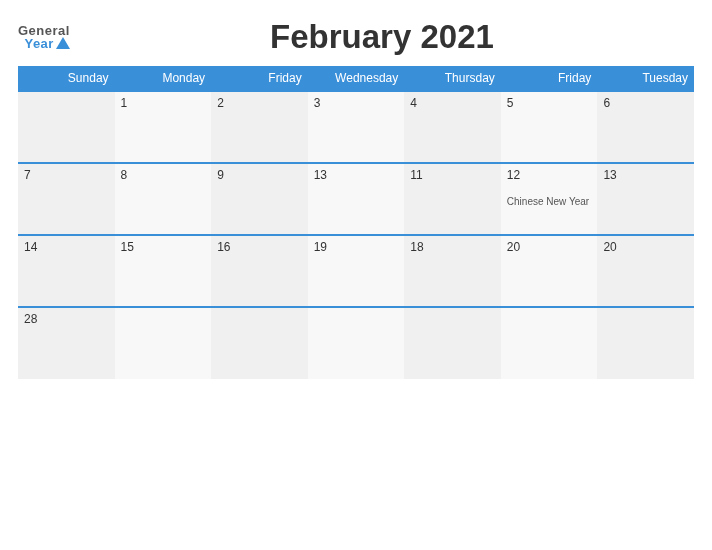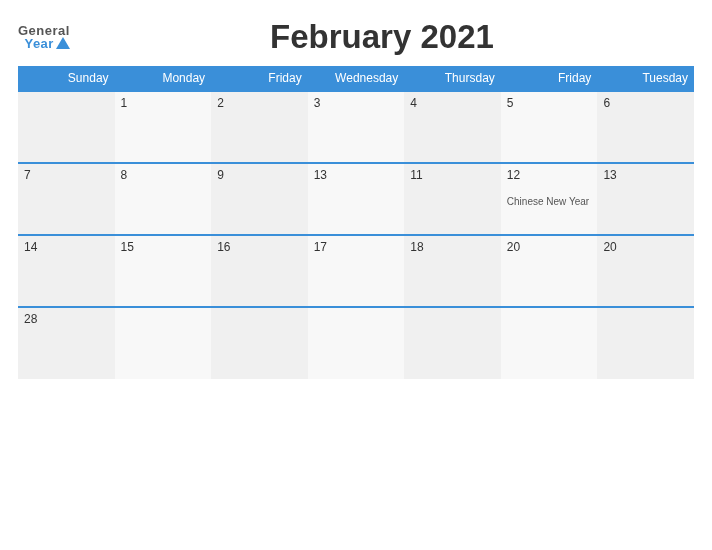--- a/index.html
+++ b/index.html
@@ -190,21 +190,21 @@
           <td>
             <span class="day-num">14</span>
           </td>
           <td>
             <span class="day-num">15</span>
           </td>
           <td>
             <span class="day-num">16</span>
           </td>
           <td>
-            <span class="day-num">17</span>
+            <span class="day-num">19</span>
           </td>
           <td>
             <span class="day-num">18</span>
           </td>
           <td>
             <span class="day-num">20</span>
           </td>
           <td>
             <span class="day-num">20</span>
           </td>

